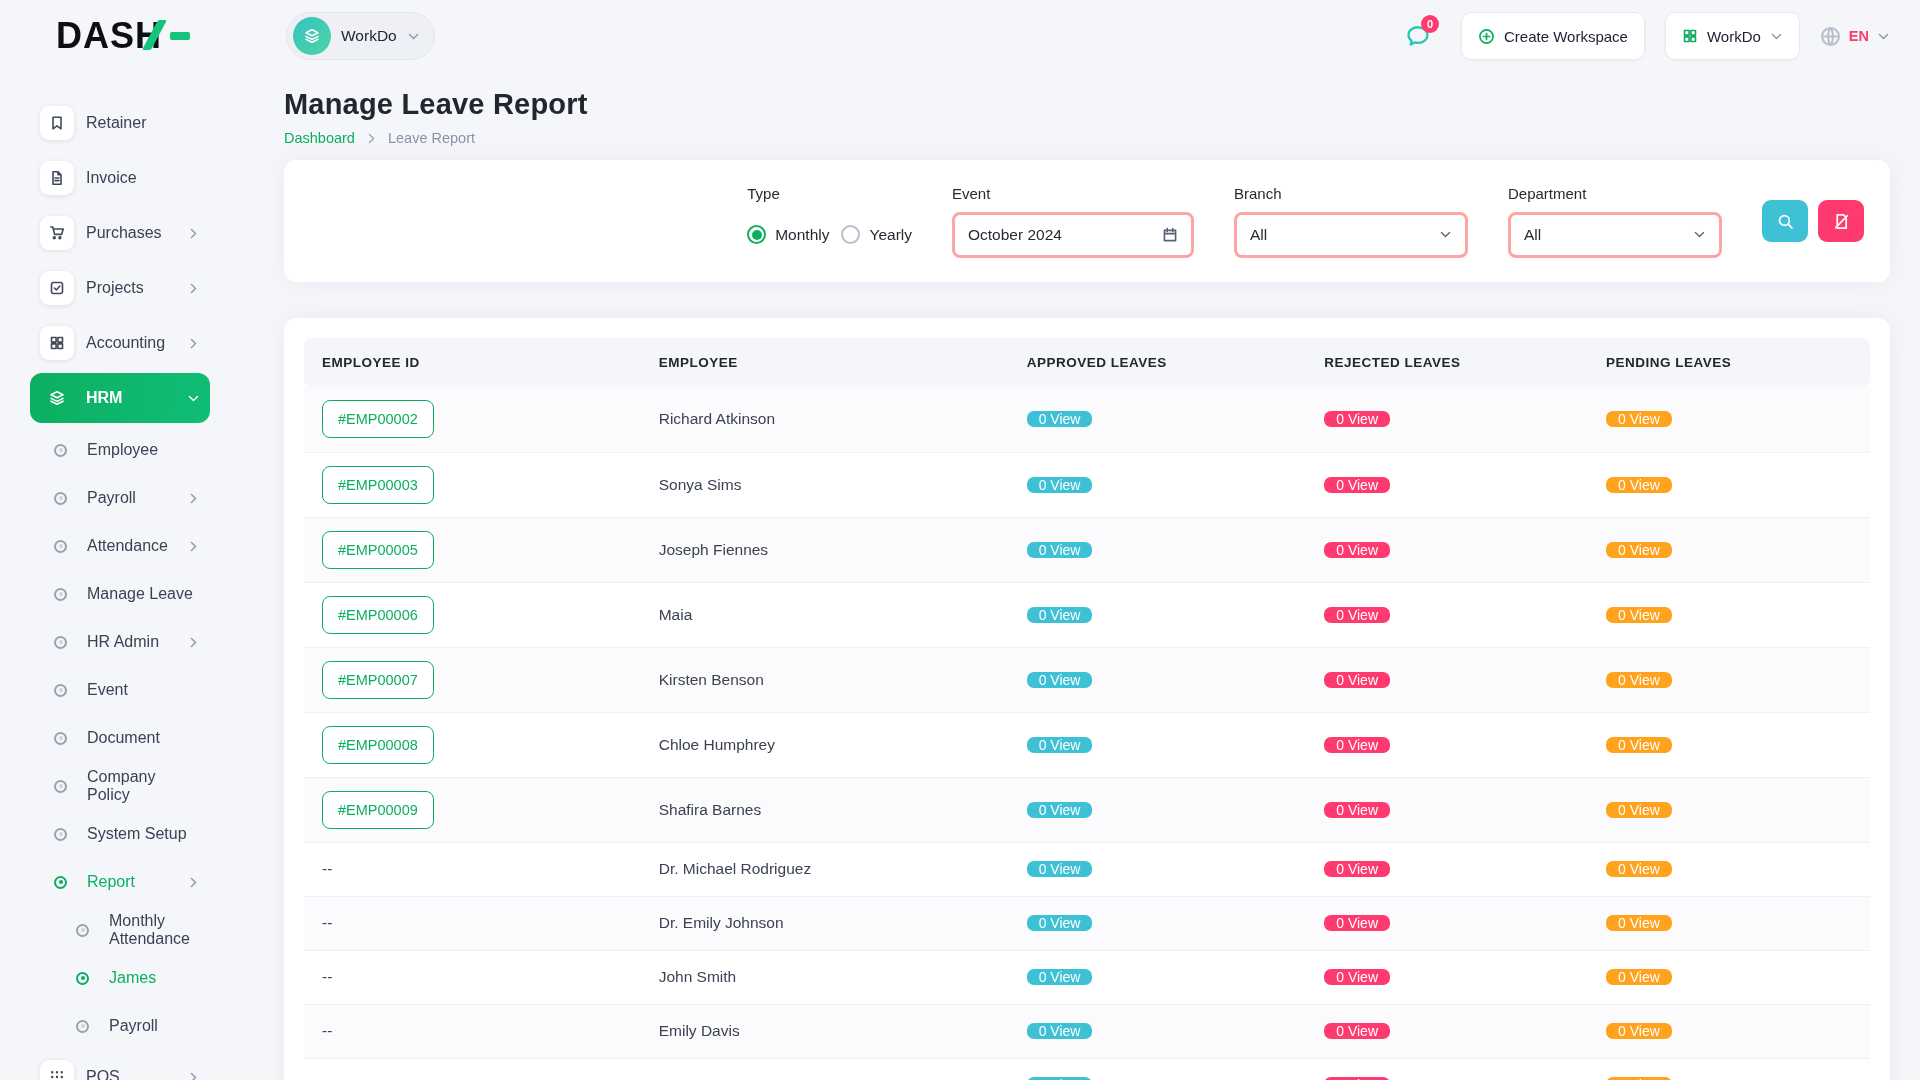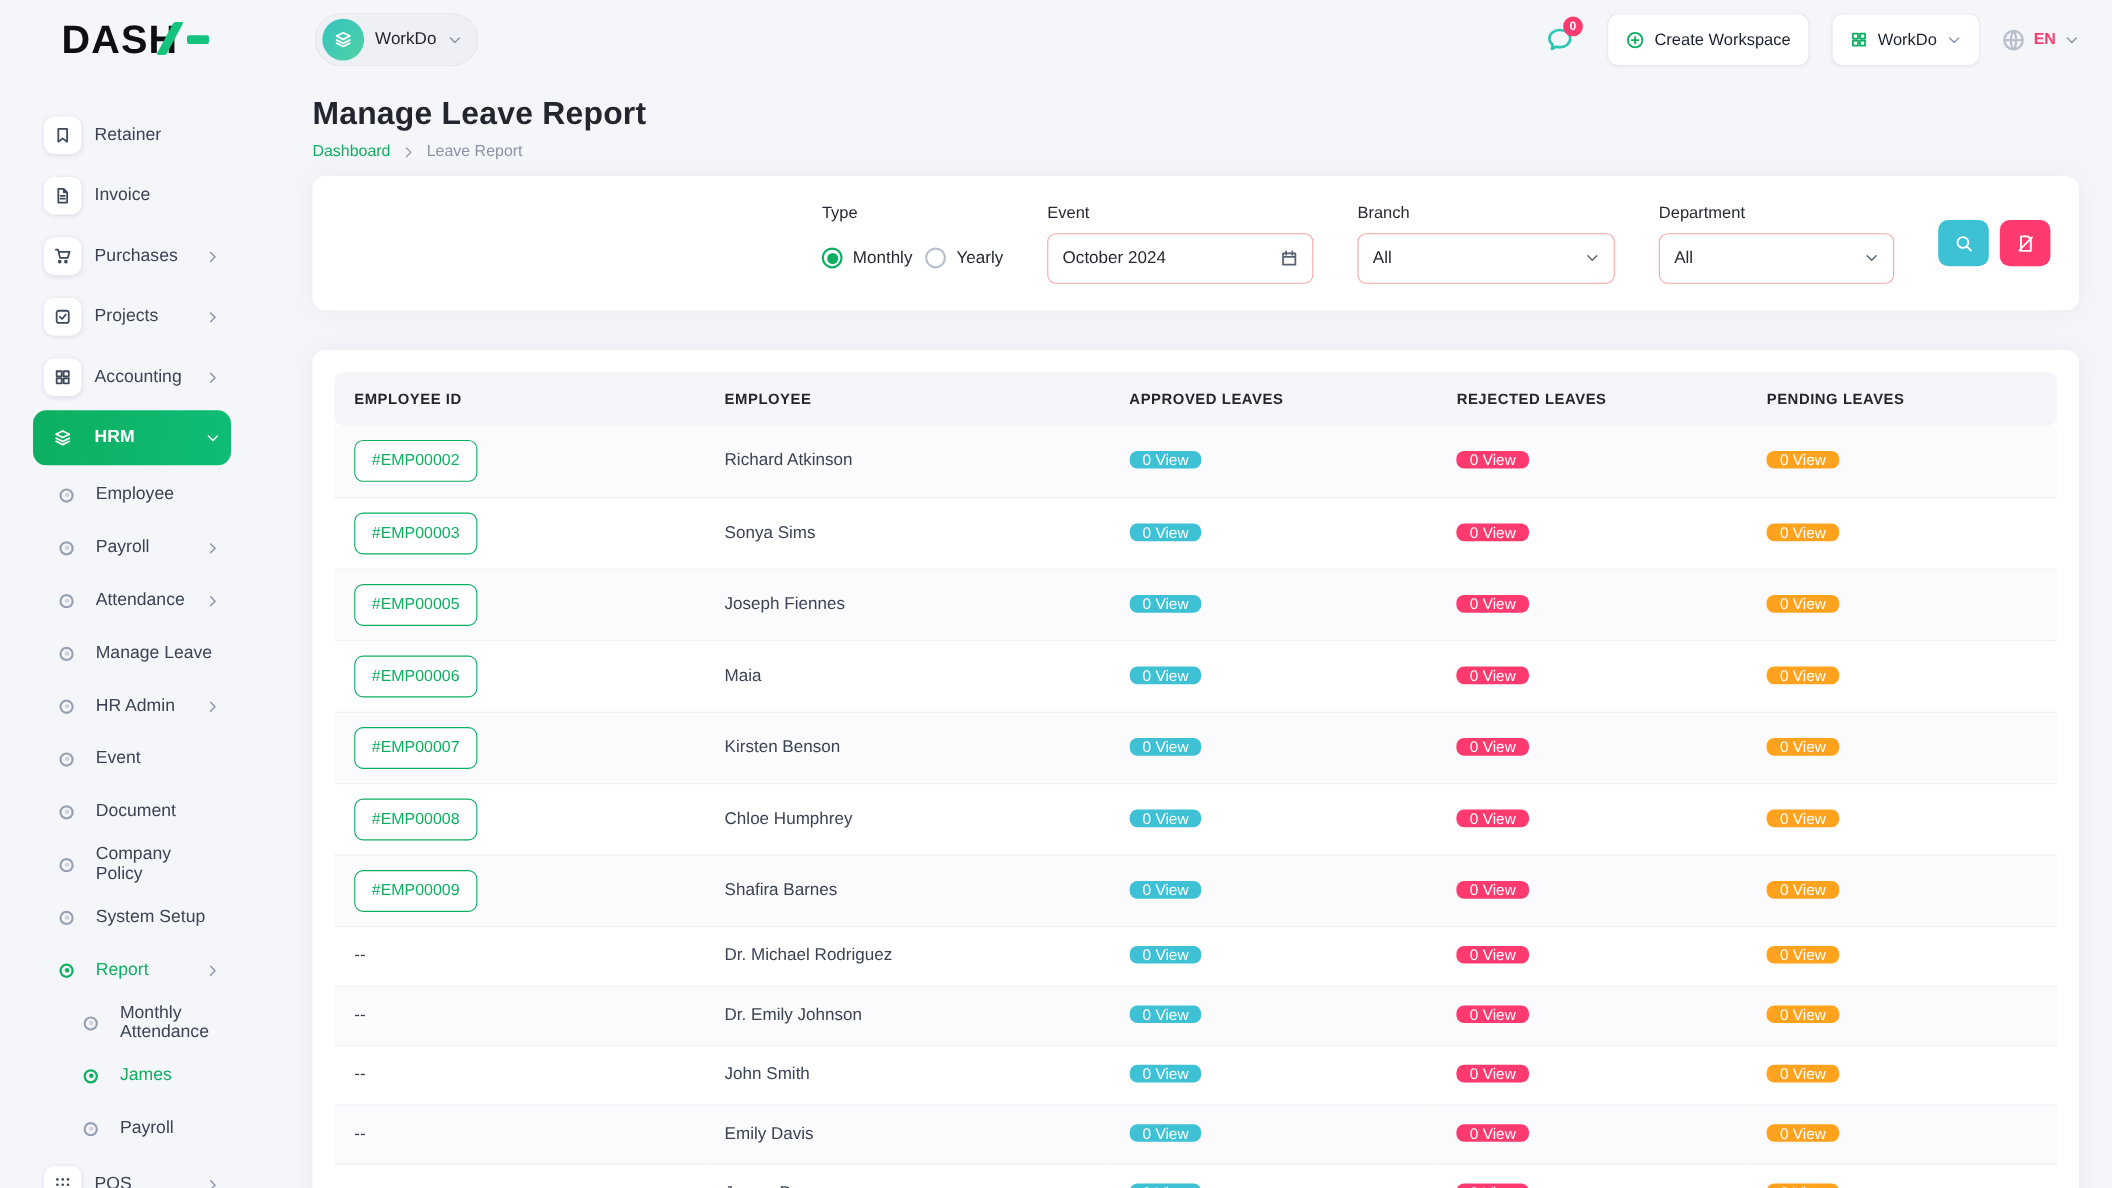--- a/index.html
+++ b/index.html
@@ -62,21 +62,21 @@
 
   .filter-card{margin-top:14px;background:#fff;border-radius:12px;height:122px;display:flex;align-items:center;
     justify-content:flex-end;gap:40px;padding:0 26px;box-shadow:0 0 26px rgba(25,35,60,.05)}
   .fgroup{display:flex;flex-direction:column;gap:10px}
   .flabel{font-size:15px;color:#262a33}
   .radio-row{display:flex;align-items:center;gap:12px;height:46px}
   .radio{display:flex;align-items:center;gap:9px;font-size:15.5px;color:#262a33;cursor:pointer}
   .rdot{width:19px;height:19px;border-radius:50%;border:2px solid #b9c0cc;background:#fff;position:relative;flex:0 0 auto}
   .radio.checked .rdot{border-color:#0caf60}
   .radio.checked .rdot::after{content:"";position:absolute;inset:2.5px;border-radius:50%;background:#0caf60}
-  .field{height:46px;border:1px solid #fca5a5;border-radius:8px;background:#fff;display:flex;align-items:center;
+  .field{height:46px;border:3px solid #fca5a5;border-radius:8px;background:#fff;display:flex;align-items:center;
     justify-content:space-between;padding:3px 13px;font-size:15.5px;color:#262a33;cursor:pointer}
   .field .f-icon{color:#596273;display:flex}
   .month-field{width:242px}
   .branch-field{width:234px}
   .dept-field{width:214px}
   .btn-row{display:flex;align-items:center;gap:10px}
   .icon-btn{width:46px;height:42px;border:none;border-radius:9px;display:flex;align-items:center;justify-content:center;
     color:#fff;cursor:pointer}
   .icon-btn.search{background:#3ec1d5}
   .icon-btn.reset{background:#ff3a6e}

